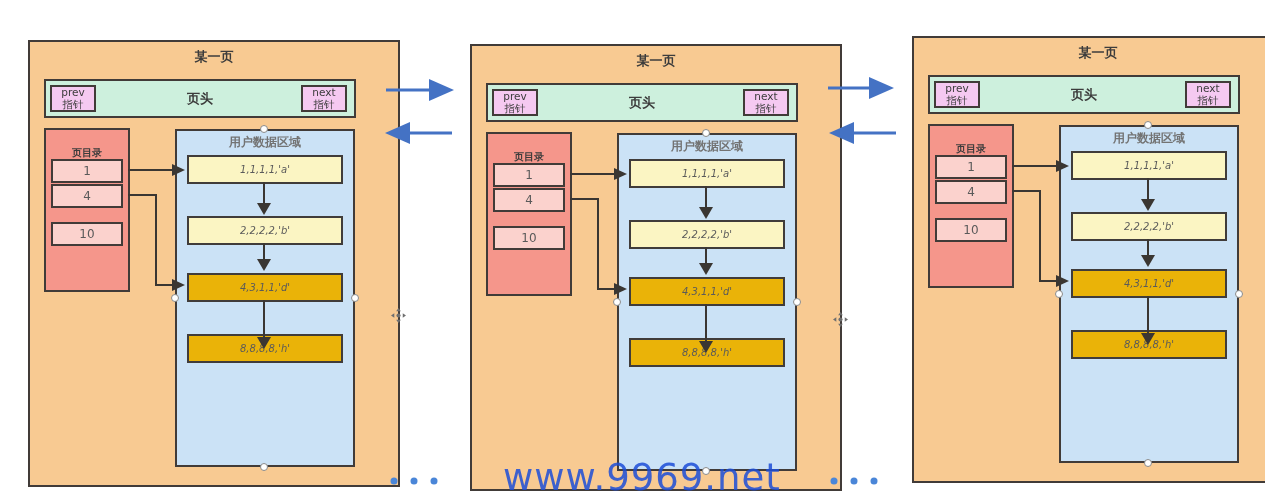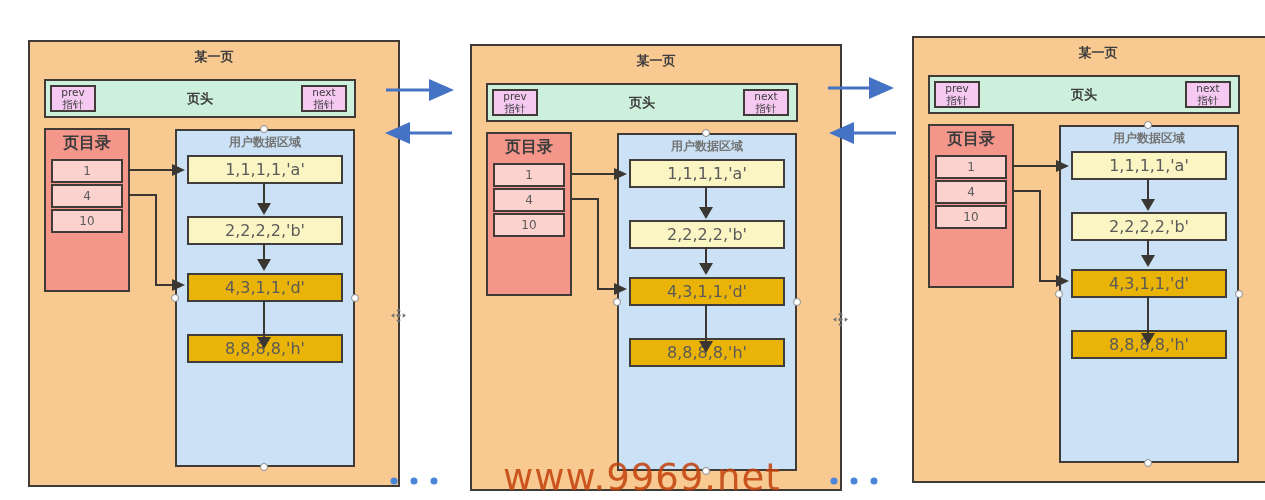--- a/index.html
+++ b/index.html
@@ -39,41 +39,41 @@
   }
   .ptr-prev{left:4px}
   .ptr-next{right:7px}
 
   
   .directory{
     position:absolute;left:14px;top:86px;width:86px;height:164px;
     background:#f5968b;border:2px solid #413b38;box-sizing:border-box;
   }
   .directory-title{
-    margin-top:3px;text-align:center;font-size:16px;font-weight:600;color:#3c3c3c;
+    margin-top:16px;text-align:center;font-size:10px;font-weight:600;color:#3c3c3c;
   }
   .dir-cell{
     position:absolute;left:5px;width:72px;height:24px;box-sizing:border-box;
     background:#fbd2cd;border:2px solid #413b38;
     font-size:12px;color:#5a5a5a;text-align:center;line-height:20px;
   }
-  .dc1{top:29px}.dc2{top:54px}.dc3{top:79px}
+  .dc1{top:29px}.dc2{top:54px}.dc3{top:92px}
 
   
   .data-area{
     position:absolute;left:145px;top:87px;width:180px;height:338px;
     background:#cbe2f6;border:2px solid #413b38;box-sizing:border-box;
   }
   .data-title{
     margin-top:3px;text-align:center;font-size:12px;font-weight:600;color:#737373;
   }
   .record{
     position:absolute;left:10px;width:156px;height:29px;box-sizing:border-box;
     border:2px solid #403c3a;text-align:center;
-    font-size:16px;color:#5a5a5a;line-height:25px;
+    font-size:10px;color:#5a5a5a;line-height:25px;font-style:italic;
   }
   .rec-yellow{background:#fbf5c3}
   .rec-purple{background:#eab308}
   .r1{top:24px}.r2{top:85px}.r3{top:142px}.r4{top:203px}
 
   
   .connectors{position:absolute;left:0;top:0;width:340px;height:443px;pointer-events:none;}
   .connectors path{stroke:#3a3632;stroke-width:2;fill:none;}
   .connectors polygon{fill:#3a3632;}
 
@@ -92,21 +92,21 @@
 
   
   #overlay{position:absolute;left:0;top:0;width:1265px;height:500px;pointer-events:none;z-index:2;}
   #overlay .shaft{stroke:#4472c4;stroke-width:3;fill:none;}
   #overlay .head{fill:#4472c4;}
   #overlay .dot{fill:#4a86d8;}
 
   
   .watermark{
     position:absolute;left:503px;top:456px;width:260px;text-align:center;
-    font-size:37px;color:#c2410c;opacity:.85;z-index:6;letter-spacing:1px;
+    font-size:37px;color:#1d4ed8;opacity:.85;z-index:6;letter-spacing:1px;
     white-space:nowrap;
   }
 </style>
 </head>
 <body>
 
 <div class="panel p1">
   <div class="panel-title">某一页</div>
 
   <div class="page-header">

